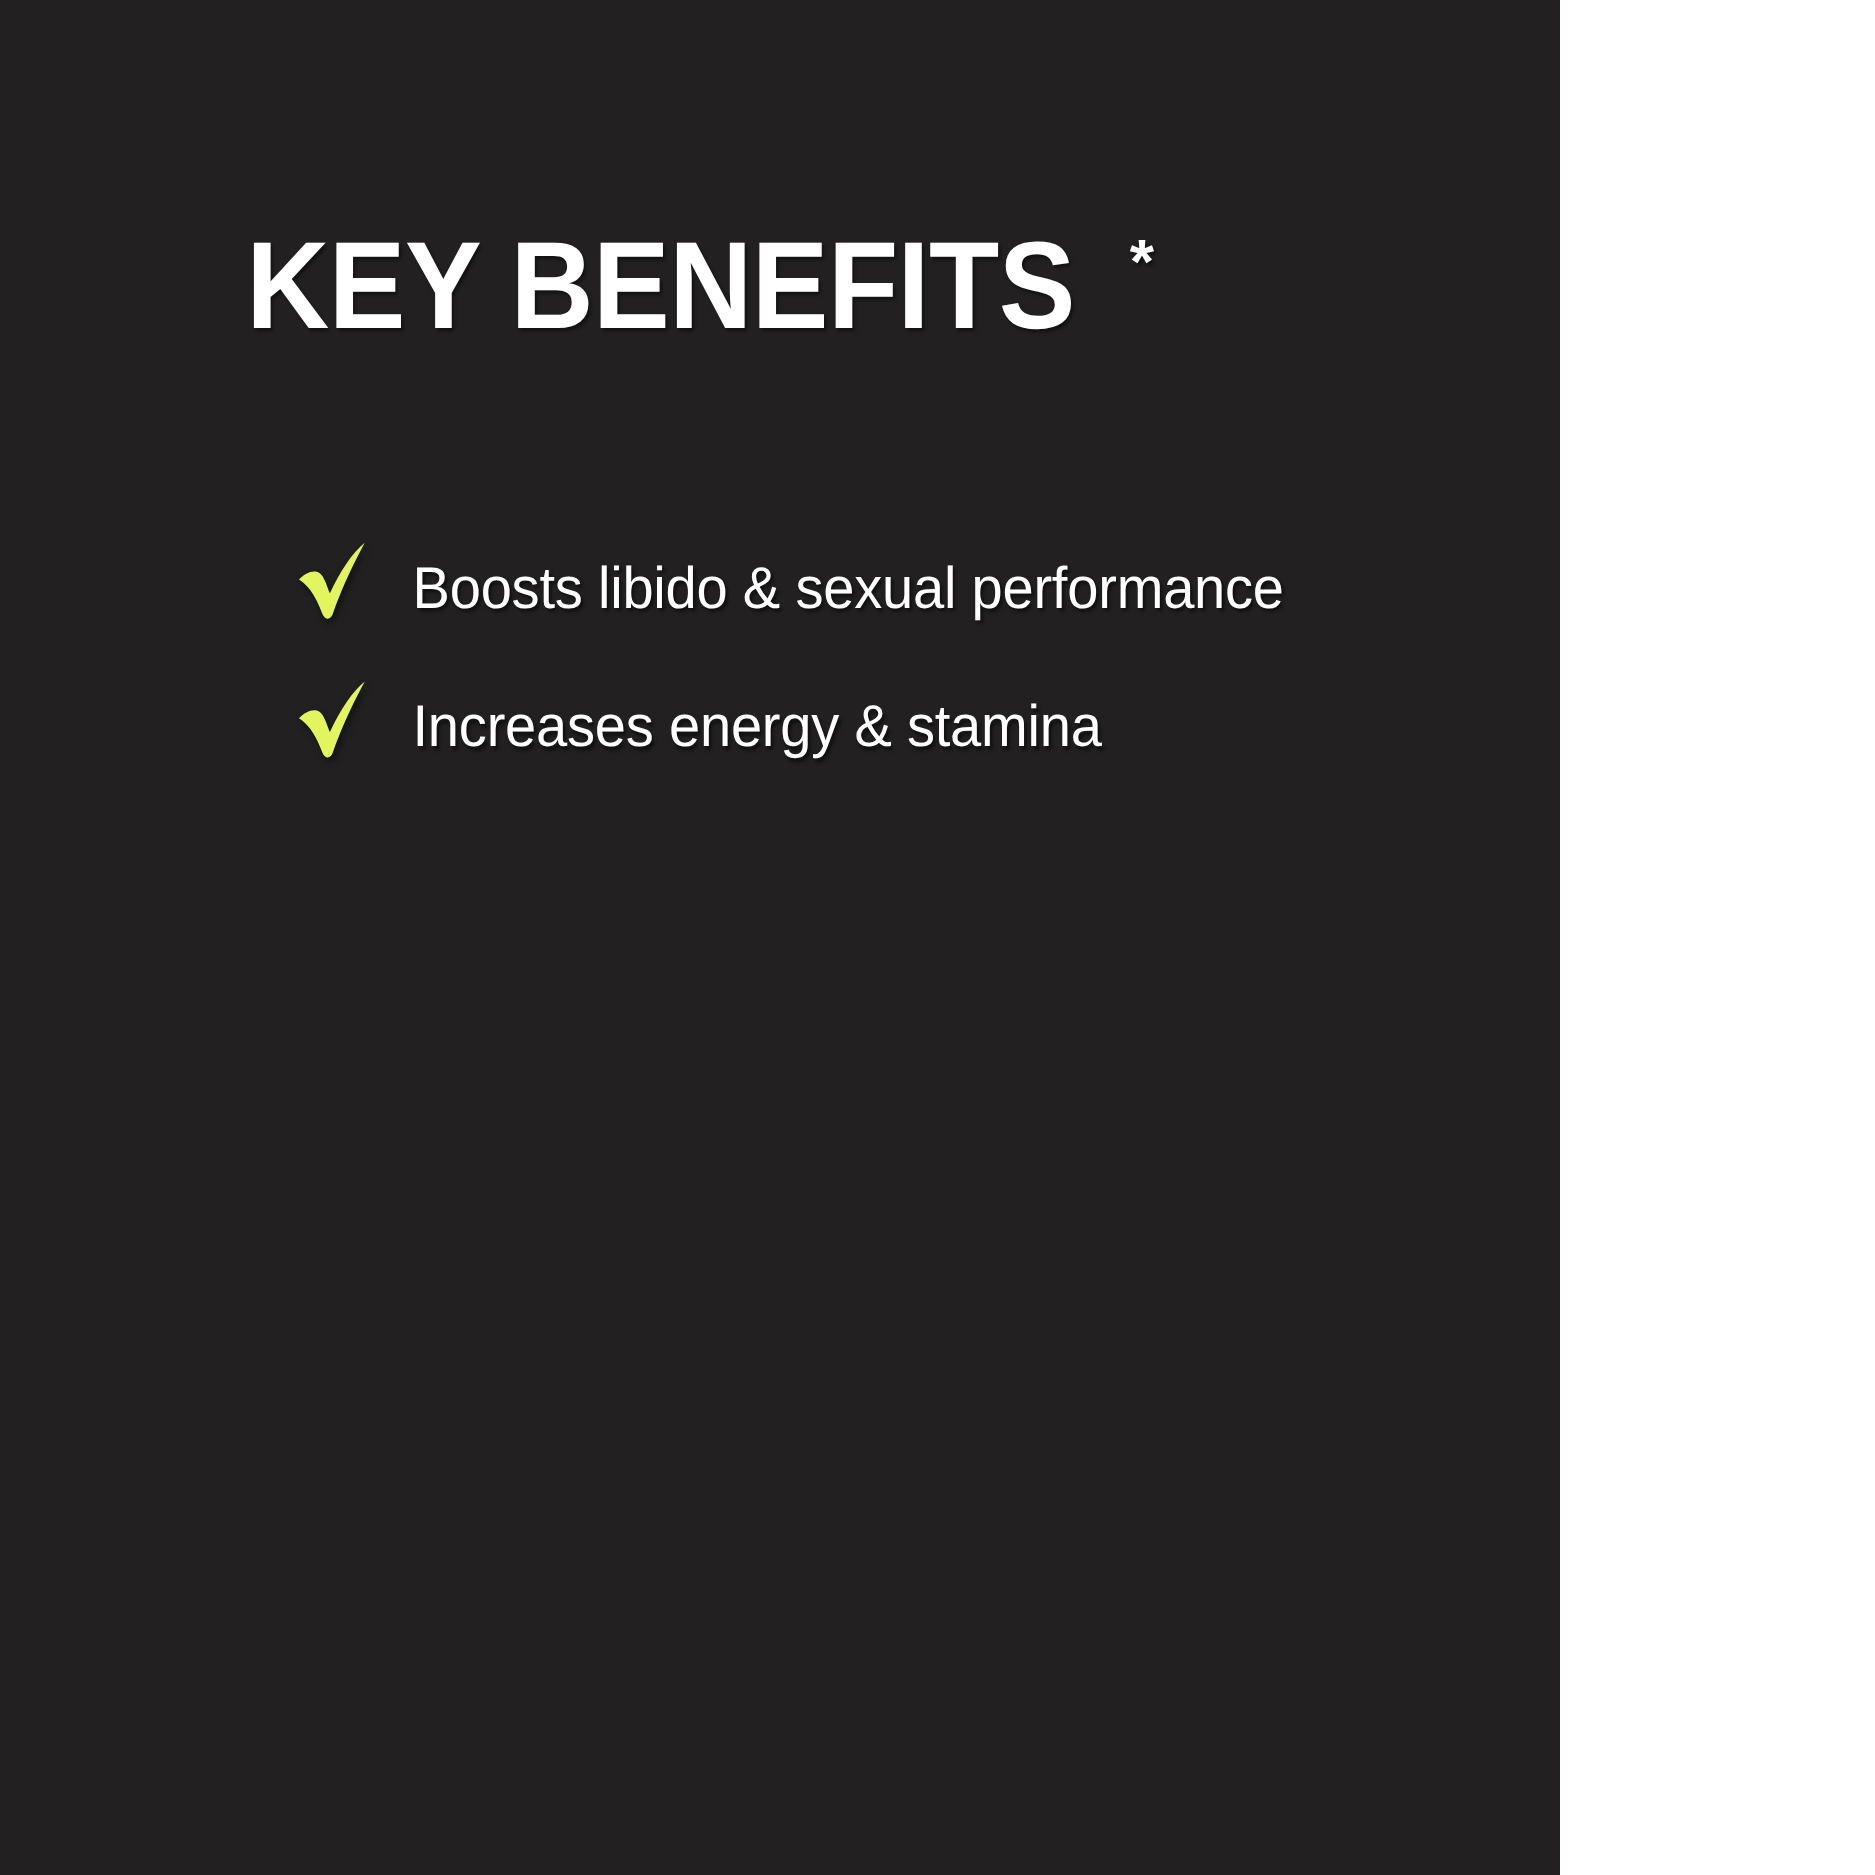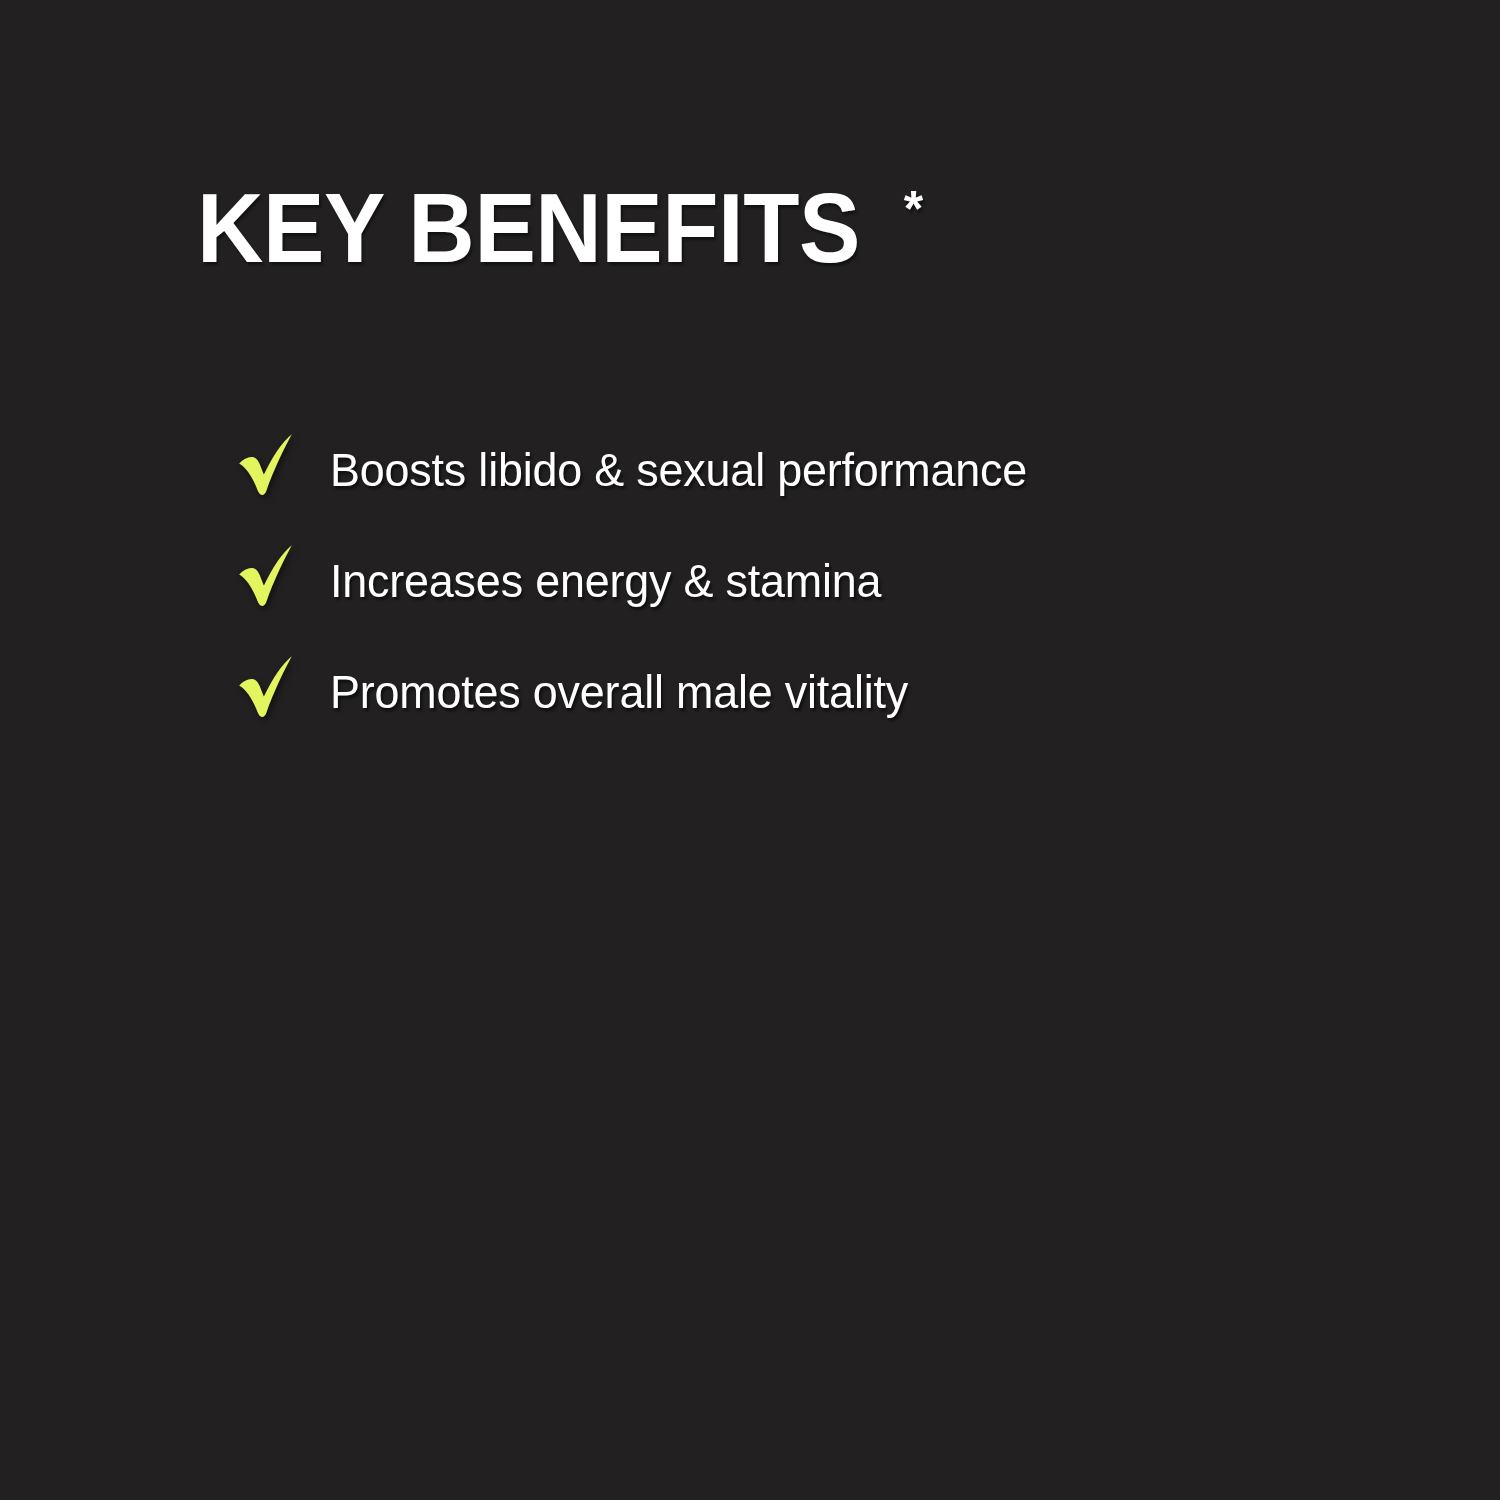--- a/index.html
+++ b/index.html
@@ -10,21 +10,21 @@
   body {
     width: 1500px;
     height: 1500px;
     overflow: hidden;
     font-family: "Liberation Sans", sans-serif;
     -webkit-font-smoothing: antialiased;
   }
 
   .canvas {
     position: relative;
-    width: 1500px;
+    width: 1248px;
     height: 1500px;
     background: #222020;
     box-sizing: border-box;
   }
 
   
   .title-block {
     position: absolute;
     left: 197px;
     top: 178px;
@@ -125,24 +125,16 @@
       <span class="check-icon">
         <svg viewBox="0 0 58 70" xmlns="http://www.w3.org/2000/svg" aria-hidden="true">
           <path d="M3.2 33.5 C7.5 29.0 12.6 26.4 17.3 27.3 C20.6 27.9 22.6 31.3 24.3 35.4 C25.6 38.6 26.7 42.0 27.9 44.6 C31.5 36.8 36.2 28.0 41.6 20.2 C46.2 13.6 51.0 8.0 55.8 4.2 C52.3 10.6 48.0 19.0 43.7 28.2 C38.5 39.4 33.6 51.2 30.5 60.4 C29.5 63.4 27.8 65.2 25.9 65.0 C24.1 64.8 22.6 62.9 21.6 60.3 C19.4 54.4 16.1 47.4 12.3 42.2 C9.4 38.2 6.2 35.3 3.2 33.5 Z" fill="#E2F45E"></path>
         </svg>
       </span>
       <span class="benefit-label" style="color: rgb(255, 255, 255);">Increases energy &amp; stamina</span>
     </li>
 
 
 
-    <li class="benefit-row">
-      <span class="check-icon">
-        <svg viewBox="0 0 58 70" xmlns="http://www.w3.org/2000/svg" aria-hidden="true">
-          <path d="M3.2 33.5 C7.5 29.0 12.6 26.4 17.3 27.3 C20.6 27.9 22.6 31.3 24.3 35.4 C25.6 38.6 26.7 42.0 27.9 44.6 C31.5 36.8 36.2 28.0 41.6 20.2 C46.2 13.6 51.0 8.0 55.8 4.2 C52.3 10.6 48.0 19.0 43.7 28.2 C38.5 39.4 33.6 51.2 30.5 60.4 C29.5 63.4 27.8 65.2 25.9 65.0 C24.1 64.8 22.6 62.9 21.6 60.3 C19.4 54.4 16.1 47.4 12.3 42.2 C9.4 38.2 6.2 35.3 3.2 33.5 Z" fill="#E2F45E"></path>
-        </svg>
-      </span>
-      <span class="benefit-label" style="color: rgb(255, 255, 255);">Promotes overall male vitality</span>
-    </li>
 
 
   </ul>
 </div>
 
 </body></html>

